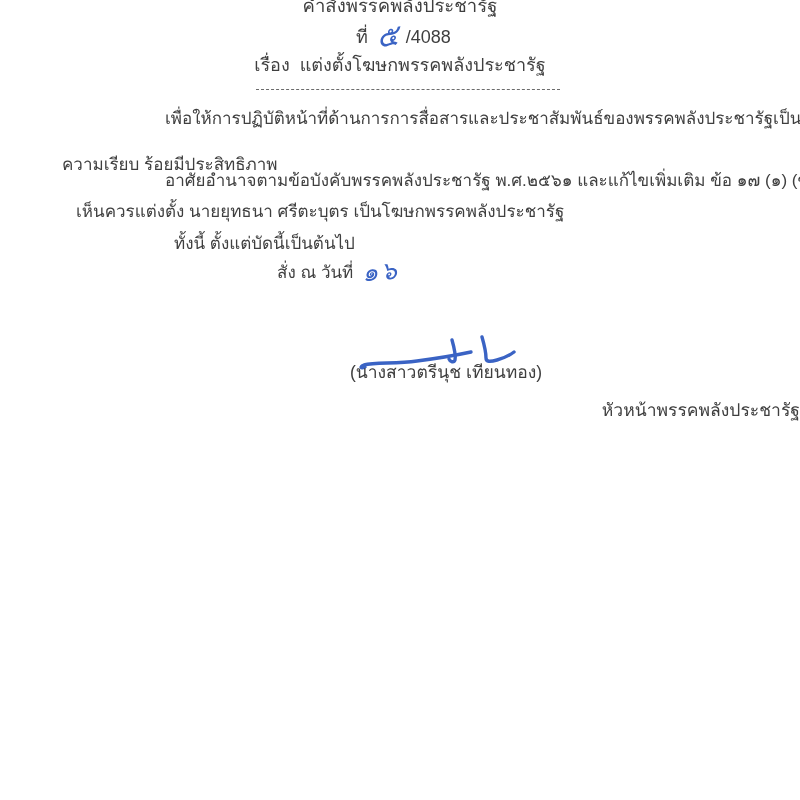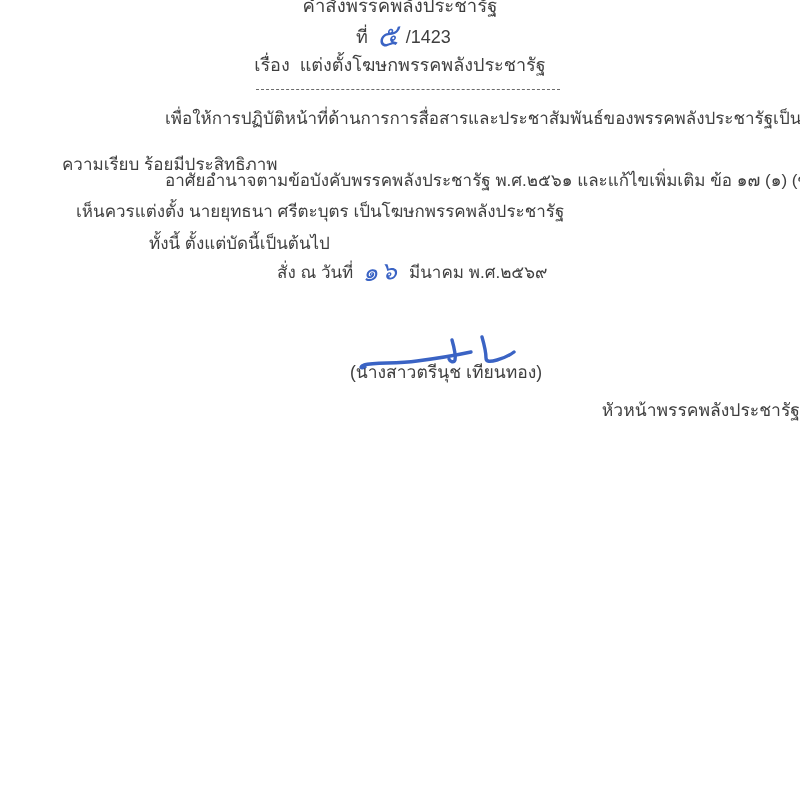--- a/index.html
+++ b/index.html
@@ -66,21 +66,21 @@
   .divider {
     position: absolute;
     top: 89px; left: 256px;
     width: 304px; height: 0;
     border-top: 1.6px dashed #6b6b6b;
   }
   .p1l1 { top: 106px; left: 165px; }
   .p1l2 { top: 152px; left: 62px; }
   .p2l1 { top: 168px; left: 165px; }
   .p2l2 { top: 199px; left: 76px; }
-  .effective { top: 231px; left: 149px; }
+  .effective { top: 231px; left: 174px; }
   .date-line {
     top: 257px; left: 277px;
     display: inline-flex;
     align-items: baseline;
     gap: 9px;
   }
   .signature-wrap {
     position: absolute;
     top: 330px; left: 355px;
     width: 192px; height: 44px;
@@ -92,39 +92,38 @@
 </head>
 <body>
 
 <div class="page">
 
   <div class="line centered doc-title">คำสั่งพรรคพลังประชารัฐ</div>
 
   <div class="line number-line">
     <span>ที่</span>
     <span class="handwritten hw-number">๕</span>
-    <span>/1423</span>
+    <span>/4088</span>
   </div>
 
   <div class="line centered subject-line">เรื่อง  แต่งตั้งโฆษกพรรคพลังประชารัฐ</div>
 
   <div class="divider"></div>
 
   <div class="line p1l1">เพื่อให้การปฏิบัติหน้าที่ด้านการการสื่อสารและประชาสัมพันธ์ของพรรคพลังประชารัฐเป็นไปด้วย</div>
   <div class="line p1l2">ความเรียบ ร้อยมีประสิทธิภาพ</div>
 
   <div class="line p2l1">อาศัยอำนาจตามข้อบังคับพรรคพลังประชารัฐ พ.ศ.๒๕๖๑ และแก้ไขเพิ่มเติม ข้อ ๑๗ (๑) (ข) จึง</div>
   <div class="line p2l2">เห็นควรแต่งตั้ง นายยุทธนา ศรีตะบุตร เป็นโฆษกพรรคพลังประชารัฐ</div>
 
   <div class="line effective">ทั้งนี้ ตั้งแต่บัดนี้เป็นต้นไป</div>
 
   <div class="line date-line">
     <span>สั่ง ณ วันที่</span>
     <span class="handwritten hw-day">๑๖</span>
-    <span>มีนาคม พ.ศ.๒๕๖๙</span>
   </div>
 
   <div class="signature-wrap">
     <svg width="192" height="44" viewBox="0 0 192 44" fill="none" xmlns="http://www.w3.org/2000/svg">
       <path d="M10 37 C 6 39, 4 37, 9 35 C 20 32, 40 34, 62 31 C 85 28, 102 25, 116 22" stroke="currentColor" stroke-width="3.4" stroke-linecap="round" fill="none"></path>
       <path d="M97 10 C 99 17, 101 25, 100 30 C 99 33, 95 32, 94 29" stroke="currentColor" stroke-width="3.4" stroke-linecap="round" fill="none"></path>
       <path d="M127 7 C 129 14, 131 22, 131 28 C 131 32, 135 32, 142 30 C 149 28, 155 25, 159 22" stroke="currentColor" stroke-width="3.4" stroke-linecap="round" fill="none"></path>
     </svg>
   </div>
 

